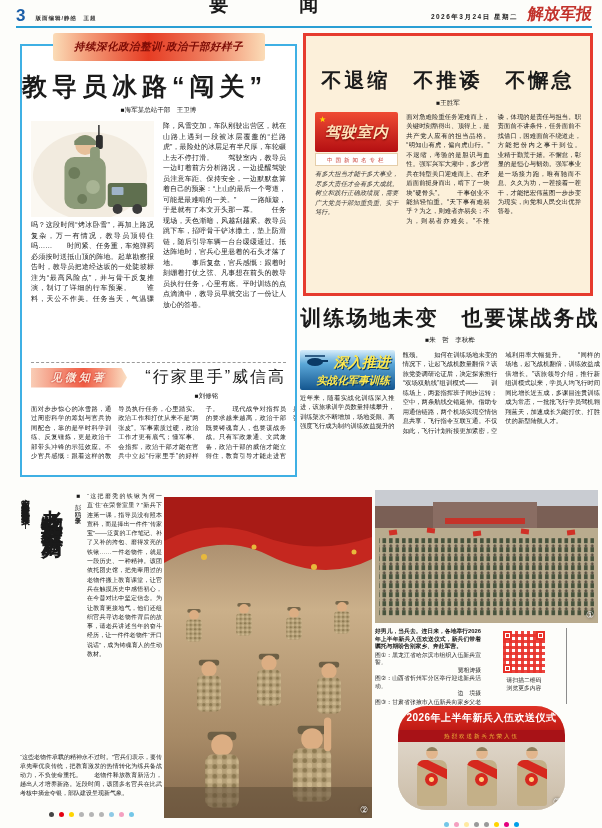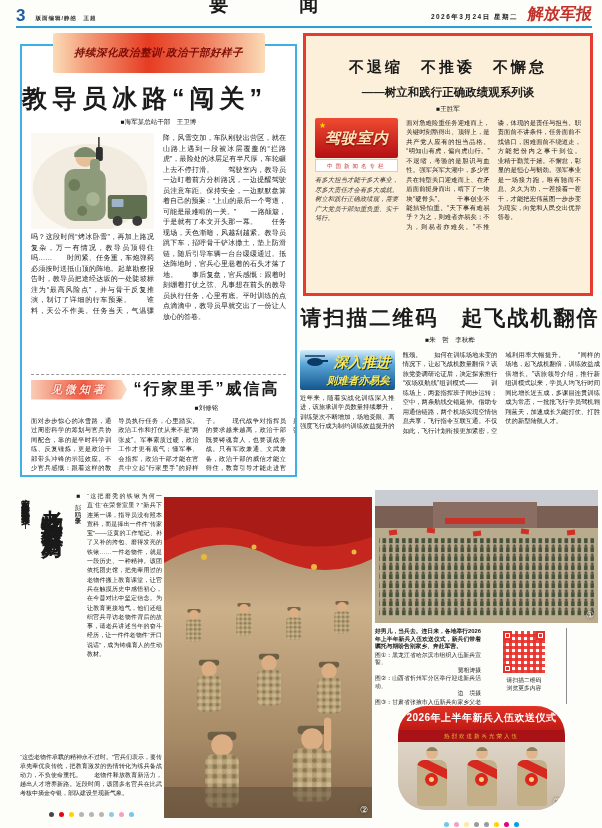--- a/index.html
+++ b/index.html
@@ -11,44 +11,44 @@
   .pagenum{font-size:17px;font-weight:bold;color:#1c5fa8;margin-right:10px;line-height:20px;}
   .editor{font-size:5.5px;color:#333;font-weight:bold;letter-spacing:1px;margin-bottom:4px;}
   .section{flex:1;text-align:center;font-size:19px;font-weight:bold;letter-spacing:26px;
            text-indent:26px;margin-bottom:8px;}
   .dateline{font-size:6.5px;font-weight:bold;letter-spacing:1.5px;margin:0 10px 4px 0;}
   .masthead{font-size:16px;font-weight:bold;color:#c2322b;transform:skewX(-8deg);
             font-family:"Liberation Serif","DejaVu Serif",serif;margin-bottom:1px;}
   
   .lead-box{position:absolute;left:20px;top:44px;width:277px;height:433px;
             border:2px solid #3fb0e4;box-sizing:border-box;background:#fff;}
-  .lead-banner{width:212px;height:40px;margin:-13px auto 8px;display:flex;align-items:center;justify-content:center;
+  .lead-banner{width:212px;height:28px;margin:-13px auto 8px;display:flex;align-items:center;justify-content:center;
        background:linear-gradient(90deg,#fbdcb7,#f4a07c 15%,#e63c23 45%,#ef7d5e 72%,#fbdcb7);
        border-radius:3px;}
   .lead-banner span{font-size:10.5px;font-weight:bold;font-style:italic;color:#7c0b05;letter-spacing:.5px;}
   .lead-headline{text-align:left;font-size:25px;font-weight:bold;letter-spacing:5px;margin:9px 0 3px;}
   .lead-byline{text-align:center;font-size:6.5px;margin-bottom:6px;}
   .lead-body{padding:0 9px;font-size:7px;line-height:1.5;text-align:justify;
              column-count:2;column-gap:9px;height:236px;overflow:hidden;}
   .illu{break-inside:avoid;width:100%;height:96px;margin-bottom:3px;background:#fbf8f2;}
   .dashed{border:none;border-top:1px dashed #9a9a9a;margin:5px 9px 4px;}
   .sub-head{display:flex;align-items:center;padding:0 9px;margin-top:2px;}
   .sub-label{width:96px;height:20px;display:flex;align-items:center;justify-content:center;
        background:linear-gradient(90deg,#f9cdb6,#ef5b43 55%,#fbe0c4);
        clip-path:polygon(0 0,94% 0,100% 50%,94% 100%,0 100%);}
   .sub-label span{font-size:11px;font-weight:bold;font-style:italic;letter-spacing:3px;color:#fde8d8;
        text-shadow:0 0 2px #b40f0f;}
-  .sub-headline{flex:1;text-align:center;font-size:16px;font-weight:bold;letter-spacing:2px;}
+  .sub-headline{flex:1;text-align:right;font-size:16px;font-weight:normal;letter-spacing:2px;}
   .sub-byline{text-align:center;font-size:6.5px;margin:4px 0 3px 96px;}
   .sub-body{padding:0 9px;font-size:6.3px;line-height:1.5;text-align:justify;
             column-count:3;column-gap:7px;height:66px;overflow:hidden;}
   
   .forum{position:absolute;left:303px;top:33px;width:290px;height:263px;box-sizing:border-box;
          background:#fcf0da;border:3px solid #e63b2e;padding:6px 9px;}
-  .forum-headline{text-align:center;font-size:15px;font-weight:bold;letter-spacing:3px;margin-top:16px;}
+  .forum-headline{text-align:center;font-size:20px;font-weight:bold;letter-spacing:3px;margin-top:25px;}
   .forum-sub{text-align:center;font-size:11.5px;font-weight:bold;margin-top:8px;}
   .forum-byline{text-align:center;font-size:6.5px;margin:5px 0 4px;}
   .forum-body{column-count:3;column-gap:8px;font-size:6.3px;line-height:1.5;text-align:justify;
               height:156px;overflow:hidden;}
   .logo{break-inside:avoid;margin-bottom:3px;}
   .logo-main{position:relative;height:40px;background:linear-gradient(180deg,#ef4b33,#b40f12);
              display:flex;align-items:center;justify-content:center;border-radius:2px;}
   .logo-main b{font-size:15px;font-style:italic;color:#ffe2b8;letter-spacing:1px;
                text-shadow:0 1px 2px #6d0400;}
   .logo-star{position:absolute;left:4px;top:2px;color:#ffd700;font-size:8px;}
@@ -165,45 +165,44 @@
         <span>见微知著</span>
       </div>
       <div class="sub-headline">“行家里手”威信高</div>
     </div>
     <div class="sub-byline">■刘修铭</div>
     <div class="sub-body">面对步步惊心的冰雪路，通过周密科学的筹划与官兵协同配合，靠的是平时科学训练、反复锤炼，更是政治干部带头冲锋的示范效应。不少官兵感慨：跟着这样的教导员执行任务，心里踏实。　　政治工作和打仗从来不是“两张皮”。军事素质过硬，政治工作才更有底气；懂军事、会指挥，政治干部才能在官兵中立起“行家里手”的好样子。　　现代战争对指挥员的要求越来越高，政治干部既要铸魂育人，也要谋战务战。只有军政兼通、文武兼备，政治干部的威信才能立得住，教育引导才能走进官兵心里，凝聚起共同奋斗的强大力量。</div>
   </div>
 
   <div class="forum">
     <div class="forum-headline">不退缩　不推诿　不懈怠</div>
-    <div class="forum-sub">——树立和践行正确政绩观系列谈</div>
     <div class="forum-byline">■王胜军</div>
     <div class="forum-body">
       <div class="logo">
         <div class="logo-main">
           <span class="logo-star">★</span>
           <b>驾驶室内</b>
         </div>
         <div class="logo-sub">中国新闻名专栏</div>
       </div><span class="forum-intro">有多大担当才能干多大事业，尽多大责任才会有多大成就。树立和践行正确政绩观，需要广大党员干部知重负重、实干笃行。</span><span>面对急难险重任务迎难而上，关键时刻豁得出、顶得上，是共产党人应有的担当品格。“明知山有虎，偏向虎山行。”不退缩，考验的是胆识与血性。强军兴军大潮中，多少官兵在转型关口迎难而上、在矛盾面前挺身而出，啃下了一块块“硬骨头”。　　干事创业不能拈轻怕重。“天下事有难易乎？为之，则难者亦易矣；不为，则易者亦难矣。”不推诿，体现的是责任与担当。职责面前不讲条件，任务面前不找借口，困难面前不绕道走，方能把份内之事干到位。　　业精于勤荒于嬉。不懈怠，彰显的是恒心与韧劲。强军事业是一场接力跑，唯有驰而不息、久久为功，一茬接着一茬干，才能把宏伟蓝图一步步变为现实，向党和人民交出优异答卷。</span>
     </div>
   </div>
 
   <div class="train">
-    <div class="train-headline">请扫描二维码　起飞战机翻倍</div>
+    <div class="train-headline">训练场地未变　也要谋战务战</div>
     <div class="train-byline">■朱　哲　李秋桦</div>
     <div class="train-body">
       <div class="train-banner">
         <svg class="heli" width="26" height="14" viewBox="0 0 26 14">
           <line x1="2" y1="2" x2="22" y2="2" stroke="#0b3a66" stroke-width="1.5"></line>
           <ellipse cx="12" cy="8" rx="8" ry="4" fill="#0b3a66"></ellipse>
           <rect x="18" y="6" width="7" height="2" fill="#0b3a66"></rect>
         </svg>
         <i class="tb1">深入推进</i>
-        <i class="tb2">则难者亦易矣</i>
+        <i class="tb2">实战化军事训练</i>
       </div><span>近年来，随着实战化训练深入推进，该旅承训学员数量持续攀升，训练架次不断增加，场地受限、高强度飞行成为制约训练效益提升的瓶颈。　　如何在训练场地未变的情况下，让起飞战机数量翻倍？该旅党委调研论证后，决定探索推行“双场双航线”组训模式——　　训练场上，两套指挥班子同步运转；空中，两条航线交错延伸。借助专用通信链路，两个机场实现空情信息共享，飞行指令互联互通。不仅如此，飞行计划衔接更加紧密，空域利用率大幅提升。　　“同样的场地，起飞战机翻倍，训练效益成倍增长。”该旅领导介绍，推行新组训模式以来，学员人均飞行时间同比增长近五成，多课目连贯训练成为常态，一批批飞行学员驾机翱翔蓝天，加速成长为能打仗、打胜仗的新型陆航人才。</span>
     </div>
   </div>
 
   <div class="edu">
     <div class="edu-eyebrow vert">火箭军某团丰富教育载体提升铸魂育人实效——</div>
     <div class="edu-headline vert">老物件释放教育新活力</div>
     <div class="edu-byline vert">■彭　鸥　朱子良</div>
     <div class="edu-body">“这把磨秃的铁锹为何一直‘住’在荣誉室里？”新兵下连第一课，指导员没有照本宣科，而是捧出一件件“传家宝”——泛黄的工作笔记、补了又补的挎包、磨得发亮的铁锹……一件老物件，就是一段历史、一种精神。该团依托团史馆，把先辈用过的老物件搬上教育课堂，让官兵在触摸历史中感悟初心，在今昔对比中坚定信念。为让教育更接地气，他们还组织官兵寻访老物件背后的故事，请老兵讲述当年的奋斗经历，让一件件老物件“开口说话”，成为铸魂育人的生动教材。</div>
   </div>

